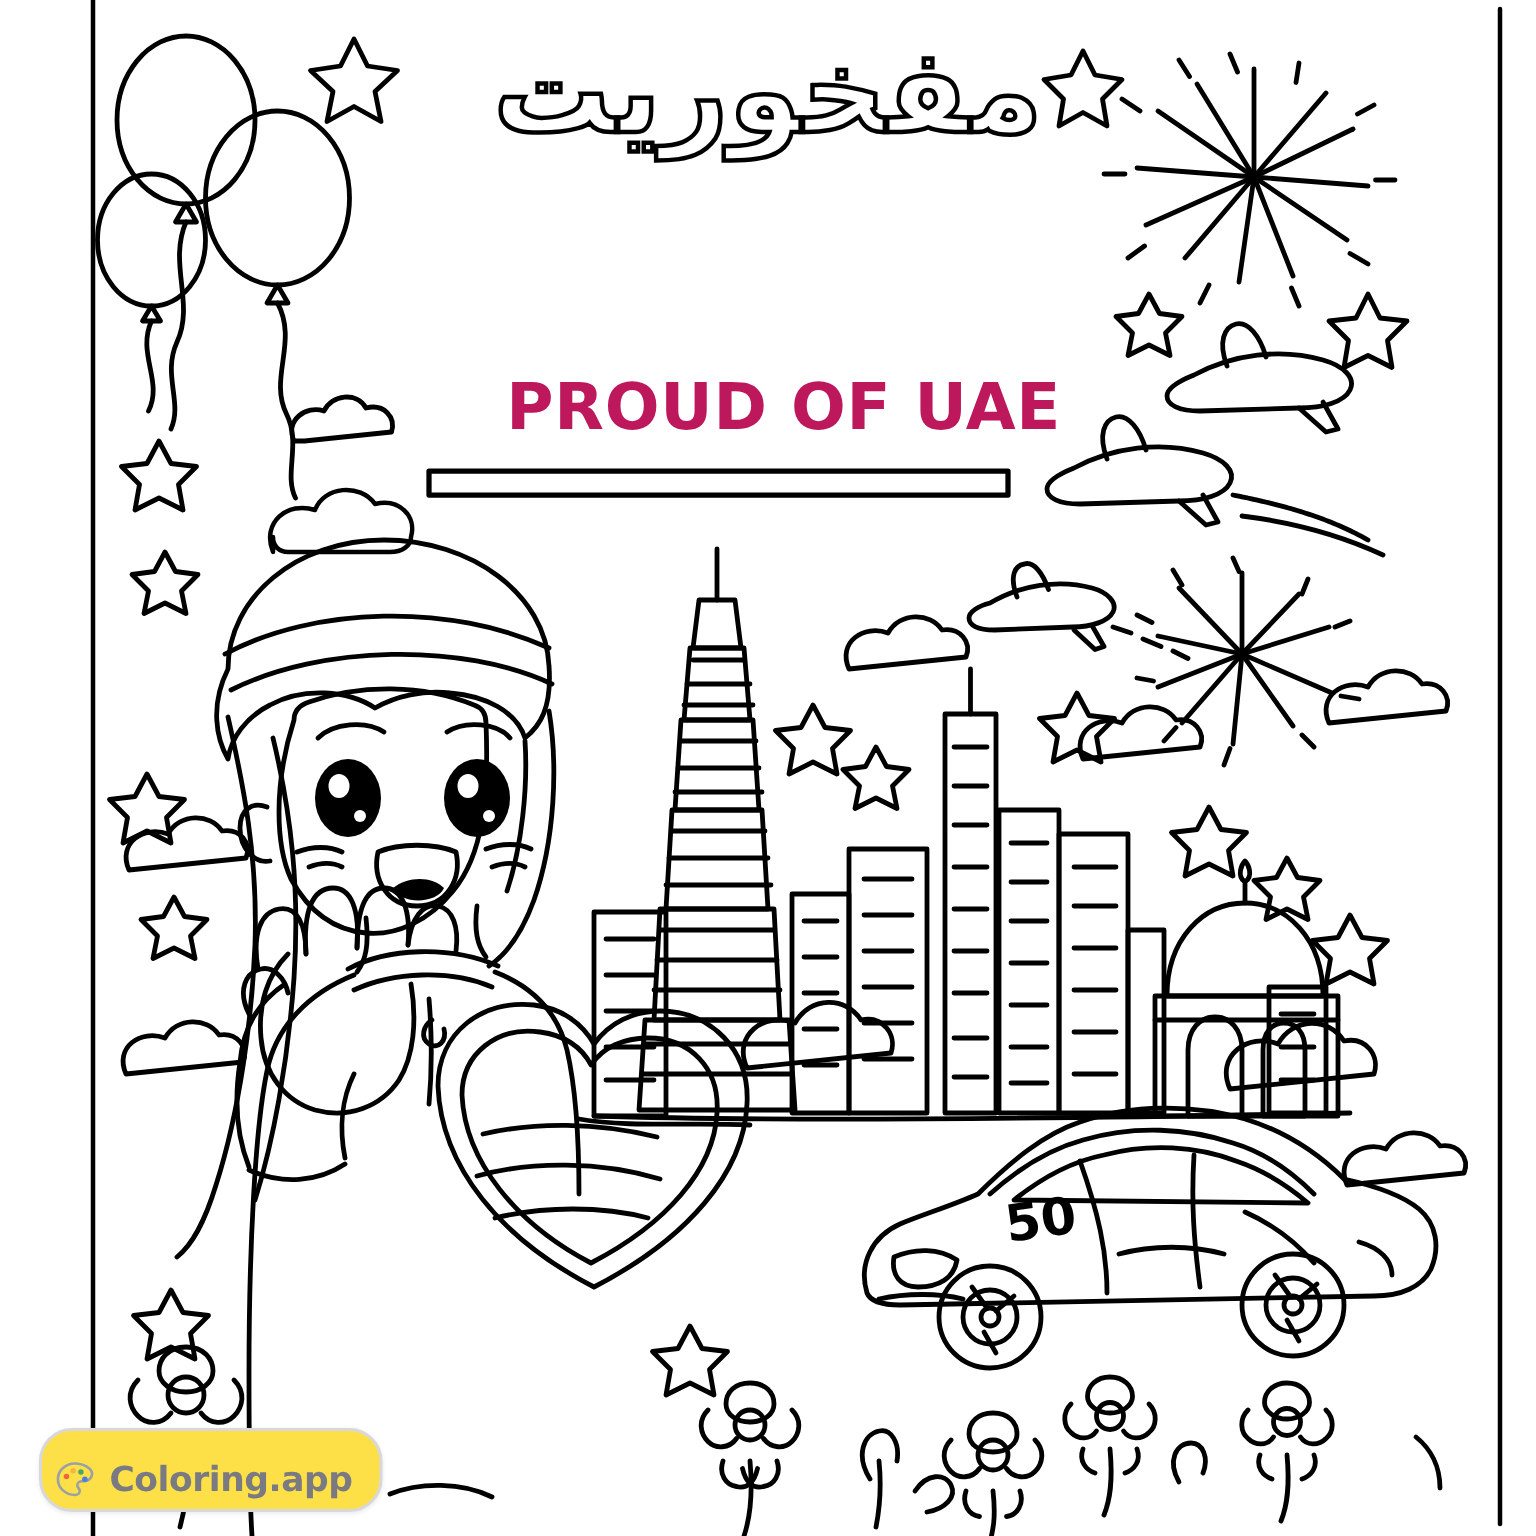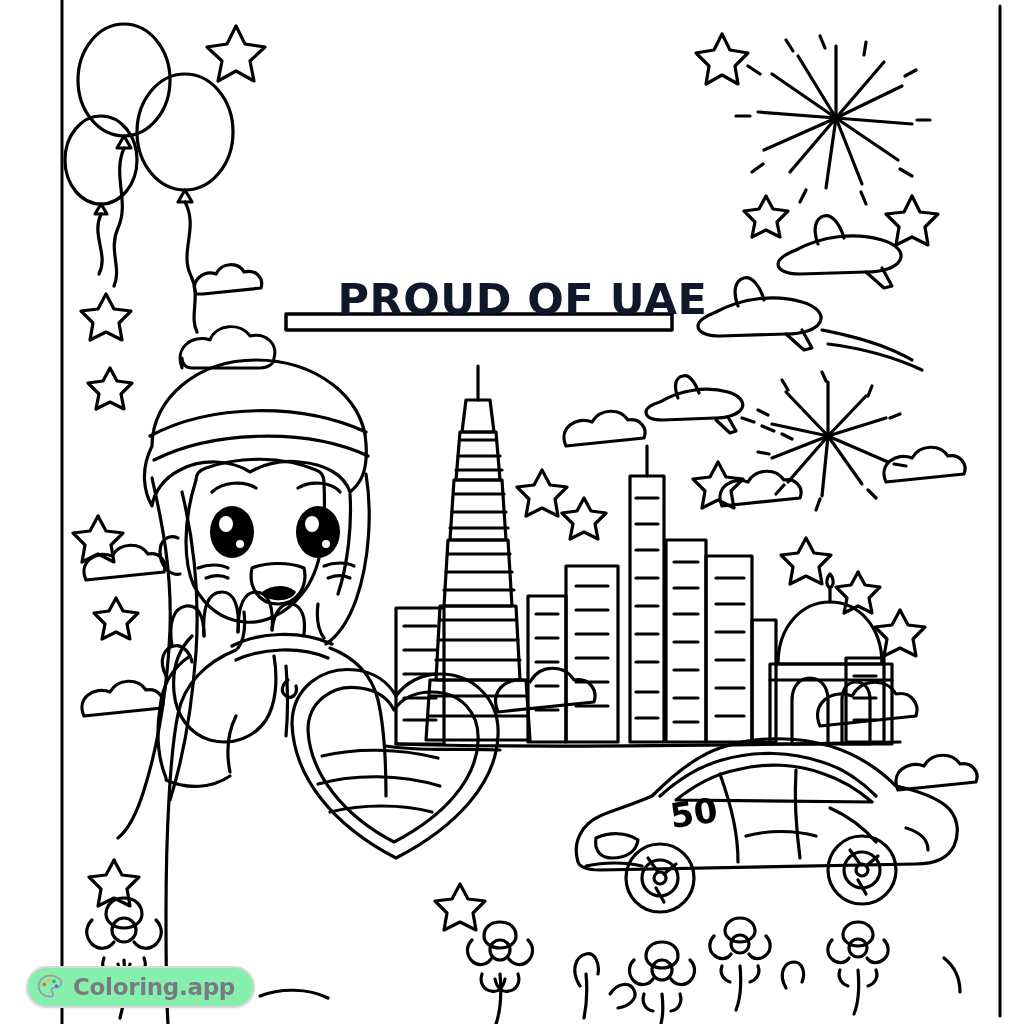--- a/index.html
+++ b/index.html
@@ -23,24 +23,24 @@
     position: absolute;
     inset: 0;
   }
   .watermark {
     position: absolute;
     left: 26px;
     bottom: 16px;
     display: flex;
     align-items: center;
     gap: 9px;
-    background: #86efac;
+    background: #fde047;
     border: 2px solid #d8d8dc;
     border-radius: 22px;
-    padding: 5px 18px 5px 8px;
+    padding: 19px 18px 5px 8px;
     box-shadow: 0 1px 3px rgba(0,0,0,0.08);
   }
   .watermark-logo {
     width: 28px;
     height: 28px;
     flex: 0 0 28px;
   }
   .watermark-text {
     font-family: "DejaVu Sans", sans-serif;
     font-size: 23px;
@@ -61,26 +61,26 @@
     color: #ffffff;
     -webkit-text-stroke: 3px #000000;
     direction: rtl;
     line-height: 1.15;
     pointer-events: none;
   }
   .latin-title {
     position: absolute;
     left: 0;
     right: 0;
-    top: 274px;
+    top: 247px;
     text-align: center;
     font-family: "DejaVu Sans", sans-serif;
     font-size: 43px;
     font-weight: bold;
-    color: #0f172a;
+    color: #be185d;
     letter-spacing: 0.5px;
     padding-left: 21px;
   }
 </style>
 </head>
 <body>
 
 <div id="page">
 
   <svg id="art" viewBox="0 0 1024 1024" xmlns="http://www.w3.org/2000/svg">
@@ -361,20 +361,21 @@
       </g>
 
       <g>
         <path d="M286 314 L672 314 L672 330 L286 330 Z" stroke-width="3.5"></path>
       </g>
 
     </g>
   </svg>
 
   <div class="arabic-title">
+    <div>مفخوريت</div>
   </div>
 
   <div class="latin-title">PROUD OF UAE</div>
 
   <div class="watermark">
     <svg class="watermark-logo" viewBox="0 0 32 32">
       <path d="M16 3 C8.8 3 3 8.3 3 15 c0 6.7 5.8 12 13 12 c2.2 0 3.6 -1.3 3.6 -3 c0 -0.9 -0.4 -1.6 -0.9 -2.2 c-0.5 -0.6 -0.9 -1.3 -0.9 -2.2 c0 -1.7 1.5 -3 3.3 -3 H23 c3.3 0 6 -2.6 6 -5.8 C29 7.3 23.2 3 16 3 z" fill="none" stroke="#9aa0a6" stroke-width="2"></path>
       <circle cx="9.5" cy="13" r="2.1" fill="#f0663f"></circle>
       <circle cx="14.5" cy="8.5" r="2.1" fill="#f3b63f"></circle>
       <circle cx="20.5" cy="9.5" r="2.1" fill="#47a86b"></circle>

